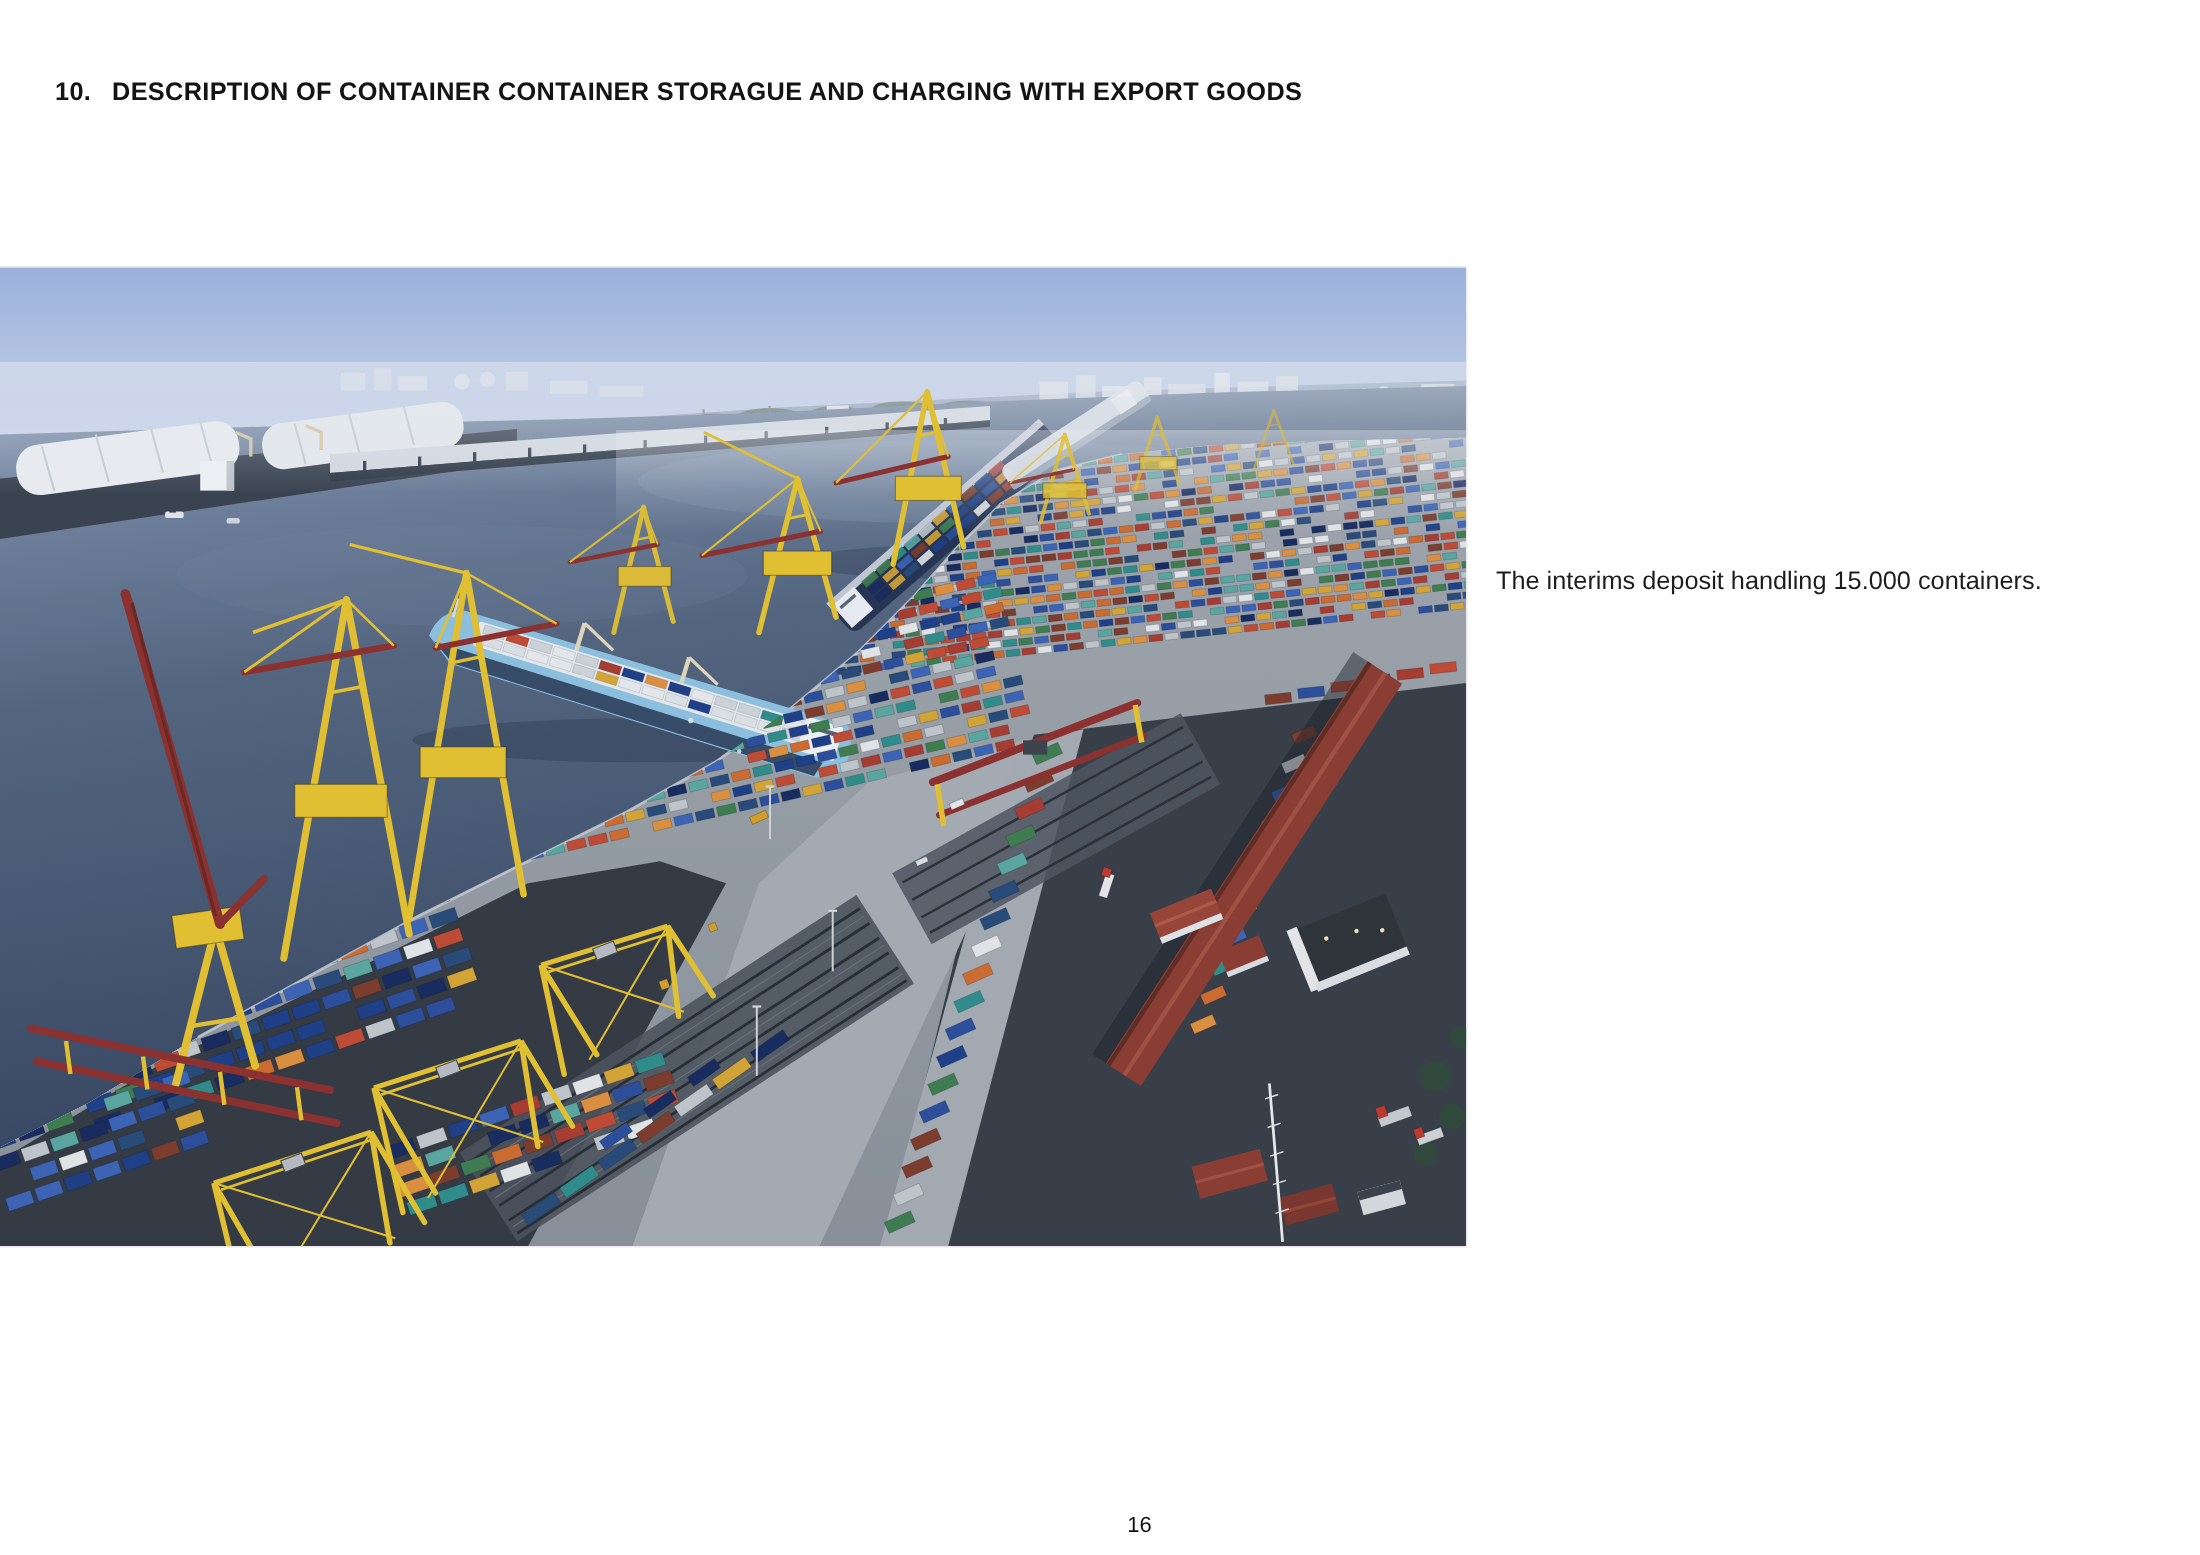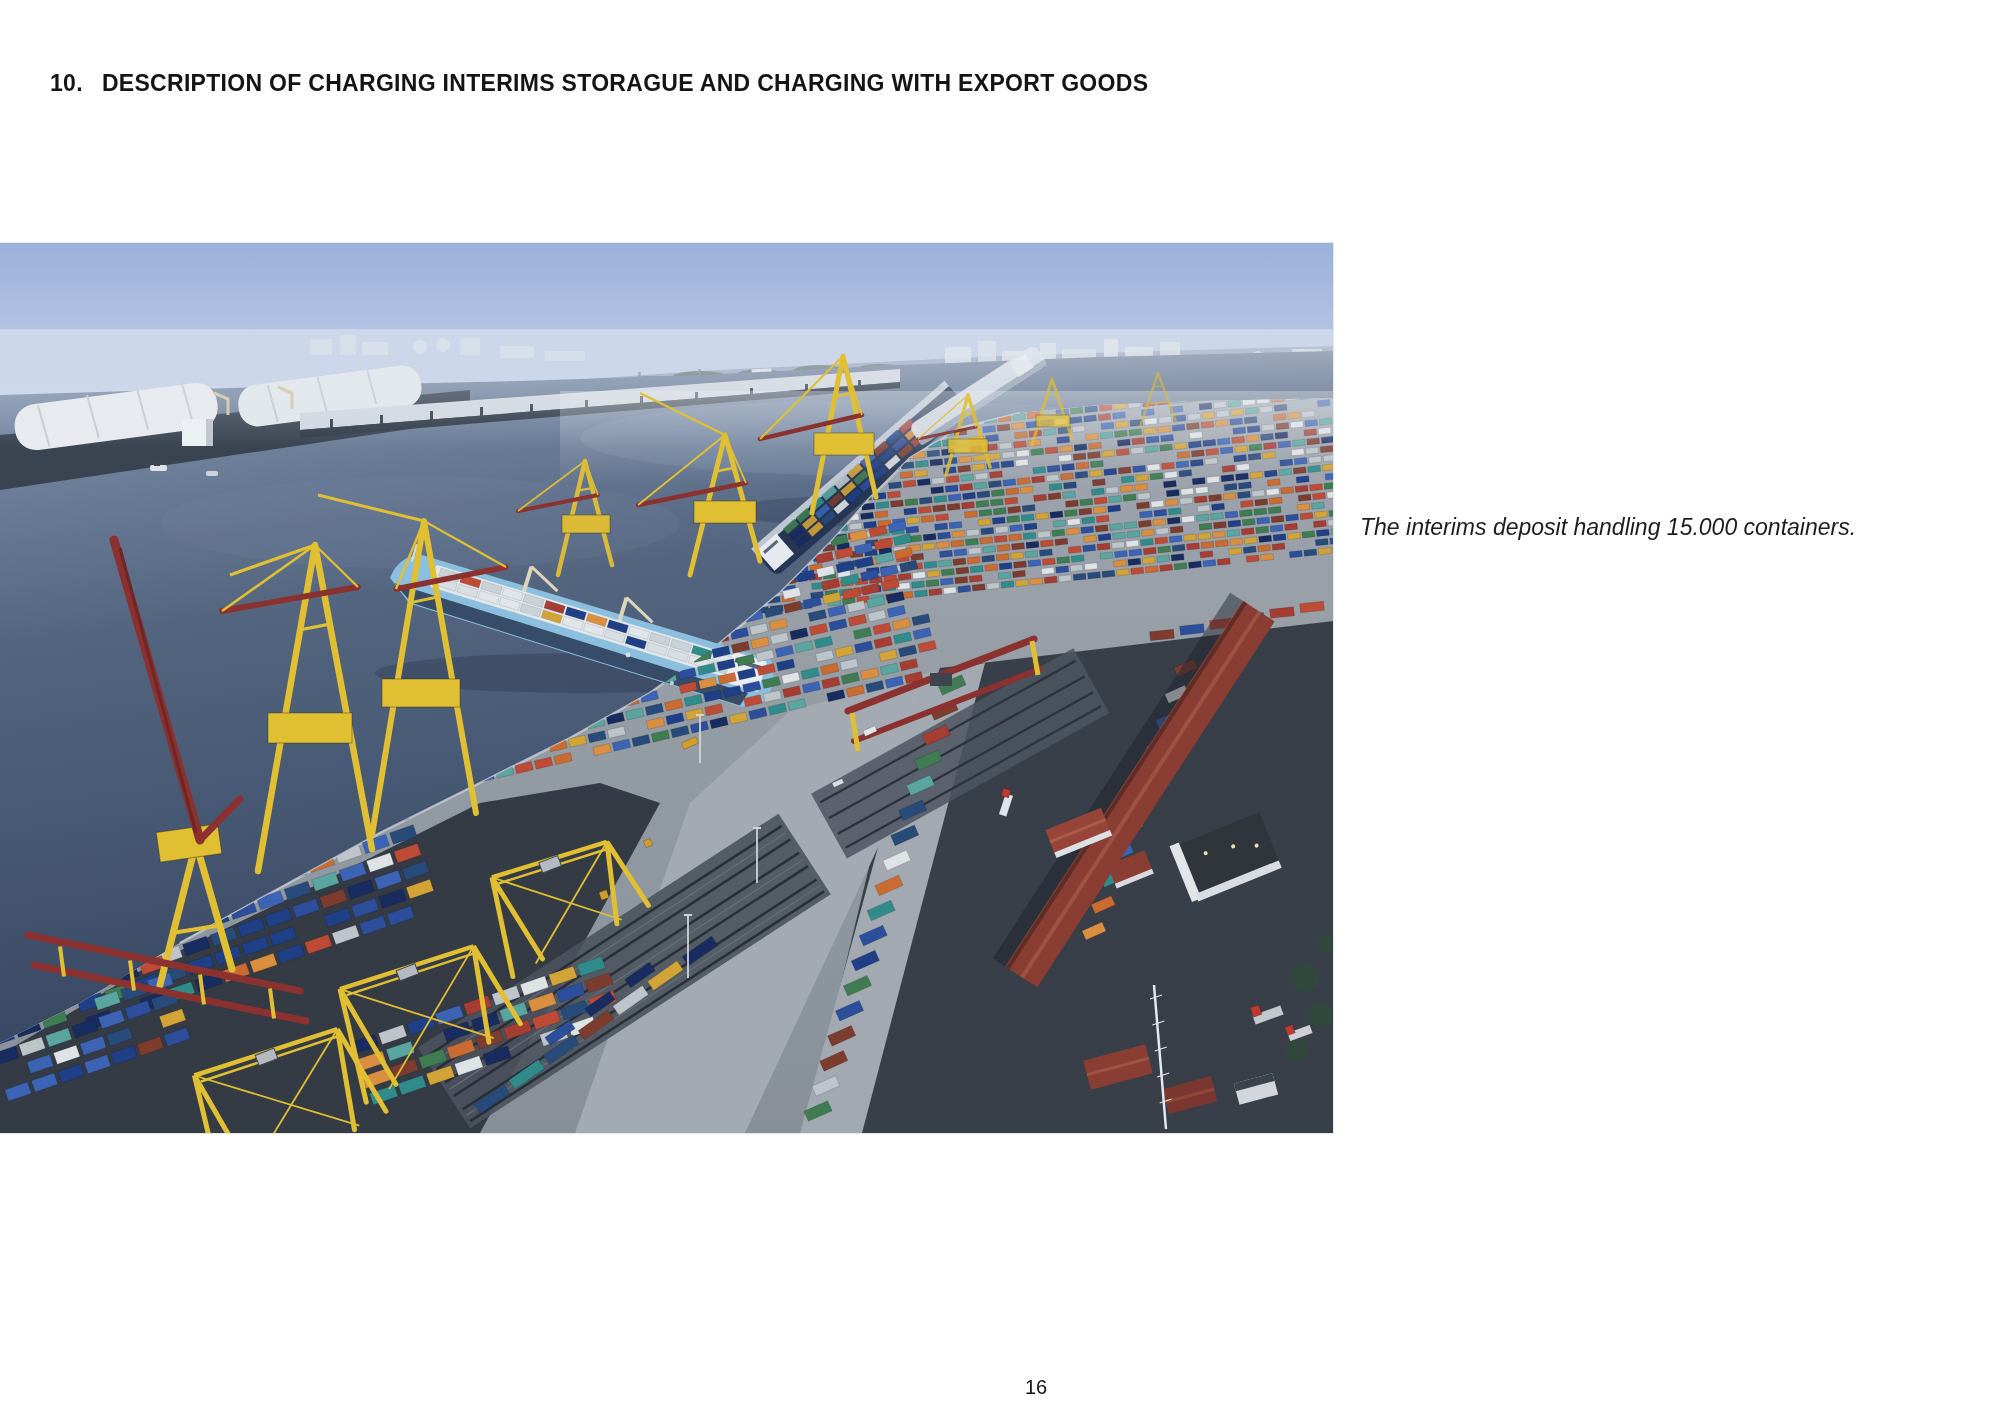--- a/index.html
+++ b/index.html
@@ -5,32 +5,32 @@
   html,body{margin:0;padding:0;background:#ffffff;}
   body{width:2000px;height:1414px;position:relative;font-family:"Liberation Sans",sans-serif;overflow:hidden;}
   .page{position:absolute;inset:0;background:#ffffff;border-radius:22px;}
   .heading{position:absolute;left:50px;top:70px;display:flex;gap:19px;font-weight:700;
            font-size:23px;color:#141414;letter-spacing:.3px;white-space:nowrap;}
   .photo{position:absolute;left:0;top:243px;width:1333px;height:890px;margin:0;padding:0;
          outline:1px solid #e7e7e7;}
   .photo svg{display:block;width:100%;height:100%;}
   .caption{position:absolute;left:1360px;top:512px;width:580px;font-size:23px;
            color:#1d1d1d;line-height:30px;}
-  .caption p{margin:0 0 25px 0;font-style:italic;}
+  .caption p{margin:0 0 25px 0;}
   .pageno{position:absolute;top:1376px;left:0;width:100%;text-align:center;
           font-size:20px;color:#121212;padding-left:36px;}
 </style>
 </head>
 <body>
 
 <div class="page">
 
   <header class="heading">
     <span>10.</span>
-    <span>DESCRIPTION OF CHARGING INTERIMS STORAGUE AND CHARGING WITH EXPORT GOODS</span>
+    <span>DESCRIPTION OF CONTAINER CONTAINER STORAGUE AND CHARGING WITH EXPORT GOODS</span>
   </header>
 
   <figure class="photo">
     <svg id="port-svg" viewBox="0 0 1333 890" role="img" aria-label="Aerial photograph of a harbour container terminal with yellow quay cranes, docked cargo ships, rail tracks and thousands of stacked shipping containers">
       <defs>
         <linearGradient id="skyG" x1="0" y1="0" x2="0" y2="1">
           <stop offset="0" stop-color="#9db4dd"></stop>
           <stop offset="0.65" stop-color="#c6d2ea"></stop>
           <stop offset="1" stop-color="#e6eaf5"></stop>
         </linearGradient>

